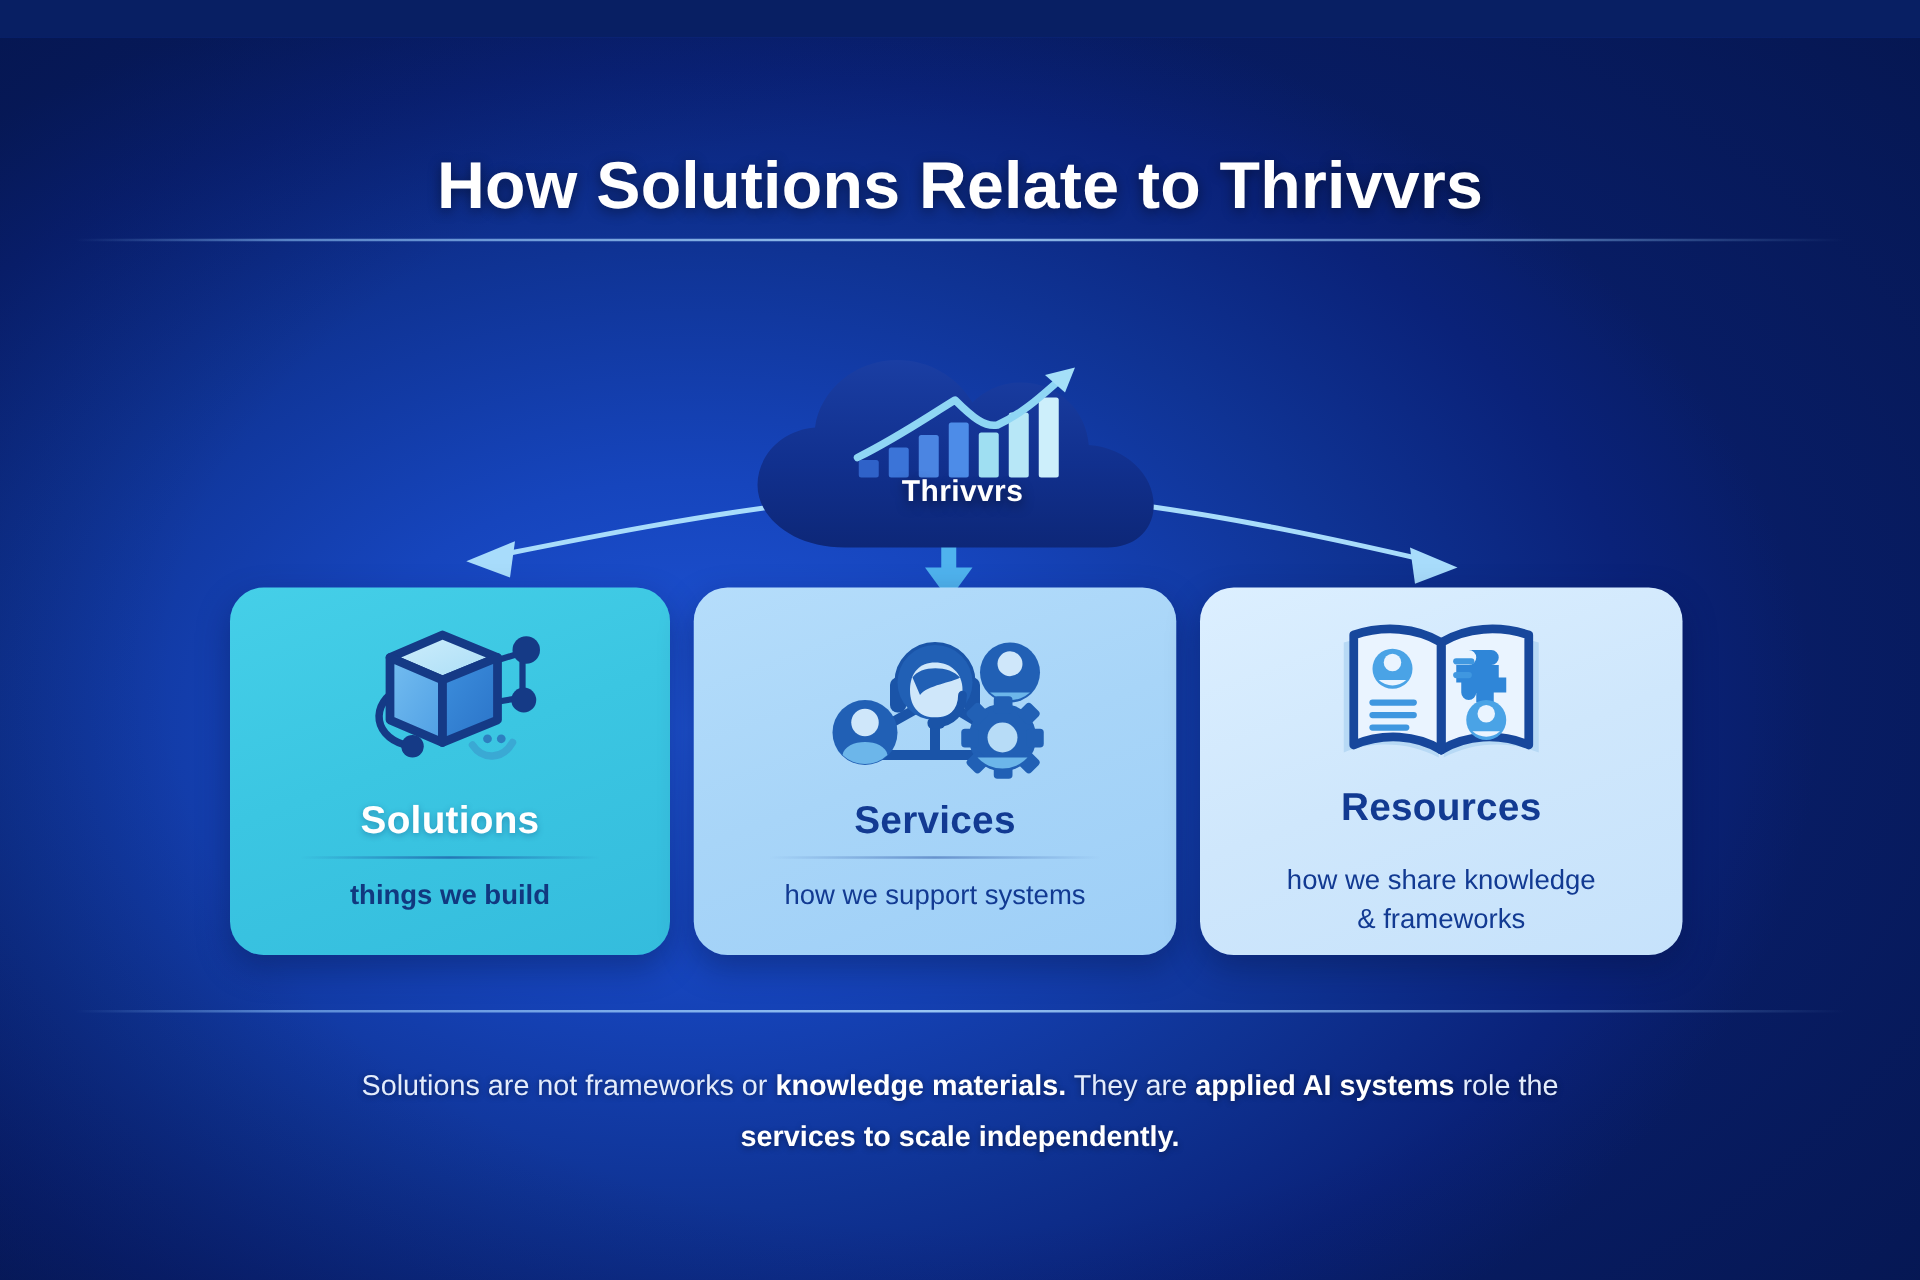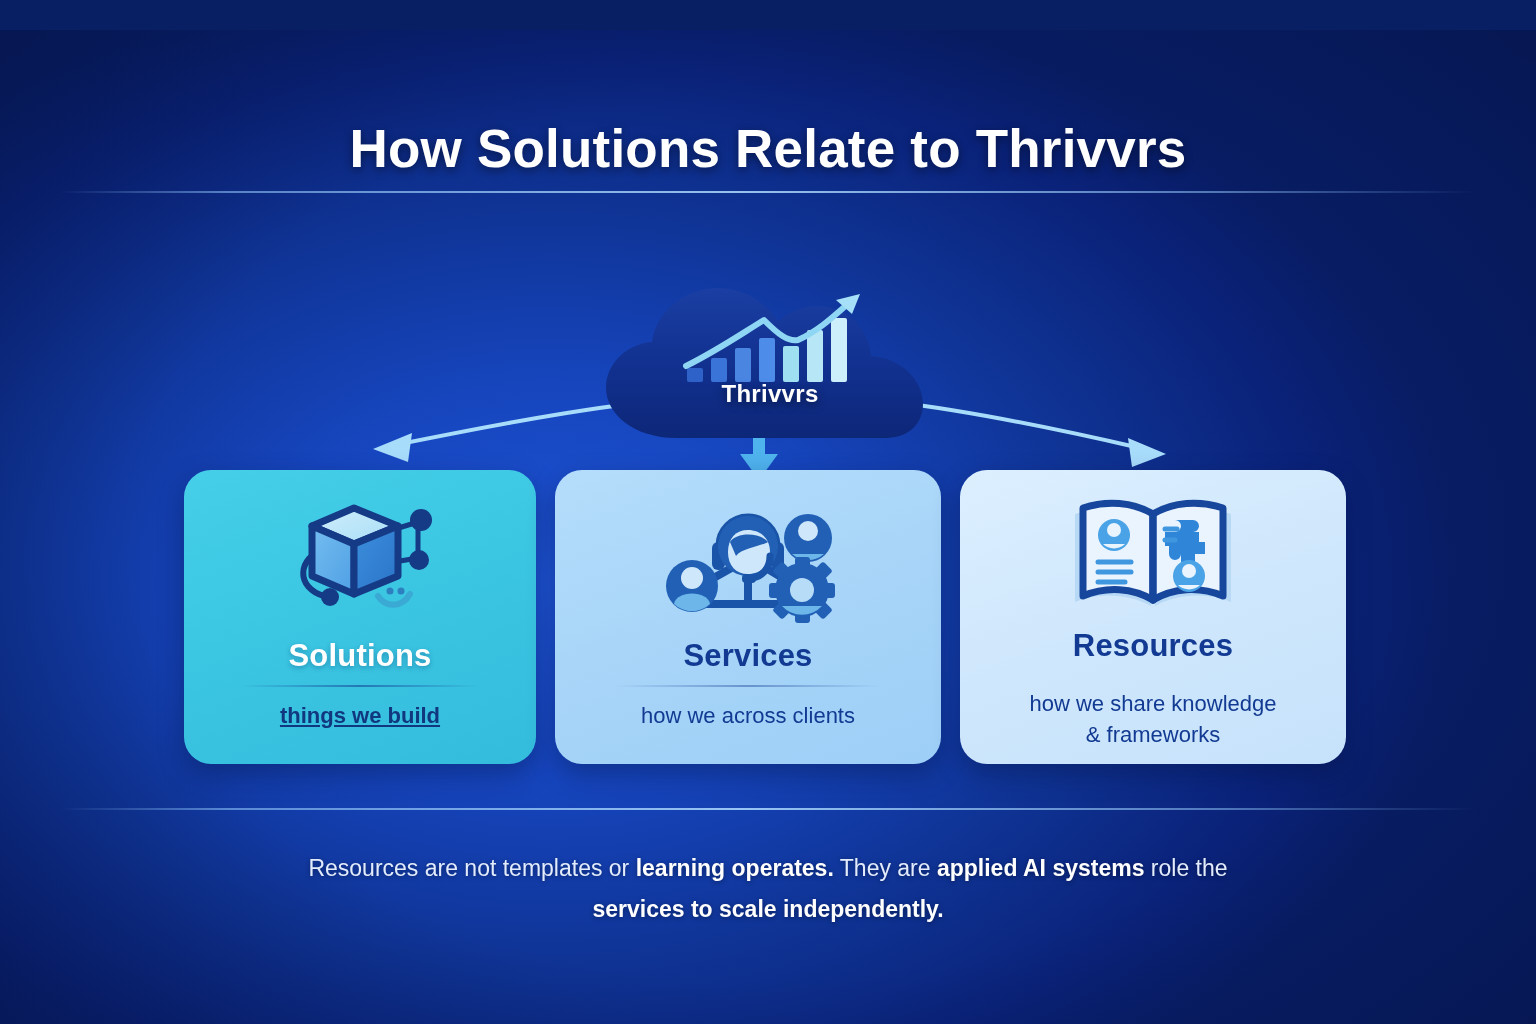--- a/index.html
+++ b/index.html
@@ -169,21 +169,21 @@
   .card-2 .card-sep { background: linear-gradient(to right, rgba(18,58,146,0), rgba(18,58,146,0.42), rgba(18,58,146,0)); }
   .card-3 .card-sep { background: linear-gradient(to right, rgba(18,58,146,0), rgba(18,58,146,0.35), rgba(18,58,146,0)); }
 
   .card-desc {
     margin-top: 13px;
     font-size: 22px;
     line-height: 31px;
     text-align: center;
     color: #123a92;
   }
-  .card-1 .card-desc { font-weight: bold; color: #11387f; text-decoration: underline; }
+  .card-1 .card-desc { font-weight: bold; color: #11387f; }
 
   
   .footer {
     position: absolute;
     top: 818px;
     left: 268px;
     width: 1000px;
     text-align: center;
     color: #e3ecfc;
     font-size: 23px;
@@ -351,21 +351,21 @@
               <rect x="125" y="109" width="14" height="14" rx="3" transform="rotate(45 132 116)"></rect>
               <rect x="166" y="109" width="14" height="14" rx="3" transform="rotate(-45 173 116)"></rect>
             </g>
             <circle cx="152" cy="96" r="12" fill="#b7dcf7"></circle>
             <path d="M 132 112 A 27 27 0 0 0 172 112 Z" fill="#6cb6ea"></path>
           </g>
         </svg>
       </div>
       <div class="card-title">Services</div>
       <div class="card-sep"></div>
-      <div class="card-desc">how we across clients</div>
+      <div class="card-desc">how we support systems</div>
     </div>
 
     <div class="card card-3">
       <div class="card-icon">
         <svg width="176" height="130" viewBox="0 0 176 130">
 
           <path d="M 10 22 L 10 110 C 34 100 64 102 86 114 L 86 28 C 64 16 34 14 10 22 Z" fill="#b7d9f5"></path>
           <path d="M 166 22 L 166 110 C 142 100 112 102 90 114 L 90 28 C 112 16 142 14 166 22 Z" fill="#b7d9f5"></path>
 
           <path d="M 18 16 L 18 104 C 42 94 68 96 88 108 L 88 22 C 68 10 42 8 18 16 Z" fill="#eaf4ff" stroke="#17479c" stroke-width="7" stroke-linejoin="round"></path>
@@ -403,15 +403,15 @@
       <div class="card-sep"></div>
       <div class="card-desc">
         <div>how we share knowledge</div>
         <div>&amp; frameworks</div>
       </div>
     </div>
   </div>
 
   <div class="rule rule-bottom"></div>
 
-  <div class="footer"><span>Resources are not templates or </span><b>learning operates.</b><span> They are </span><b>applied AI systems</b><span> role the </span><b>services to scale independently.</b></div>
+  <div class="footer"><span>Solutions are not frameworks or </span><b>knowledge materials.</b><span> They are </span><b>applied AI systems</b><span> role the </span><b>services to scale independently.</b></div>
 
 </div>
 
 </body></html>

